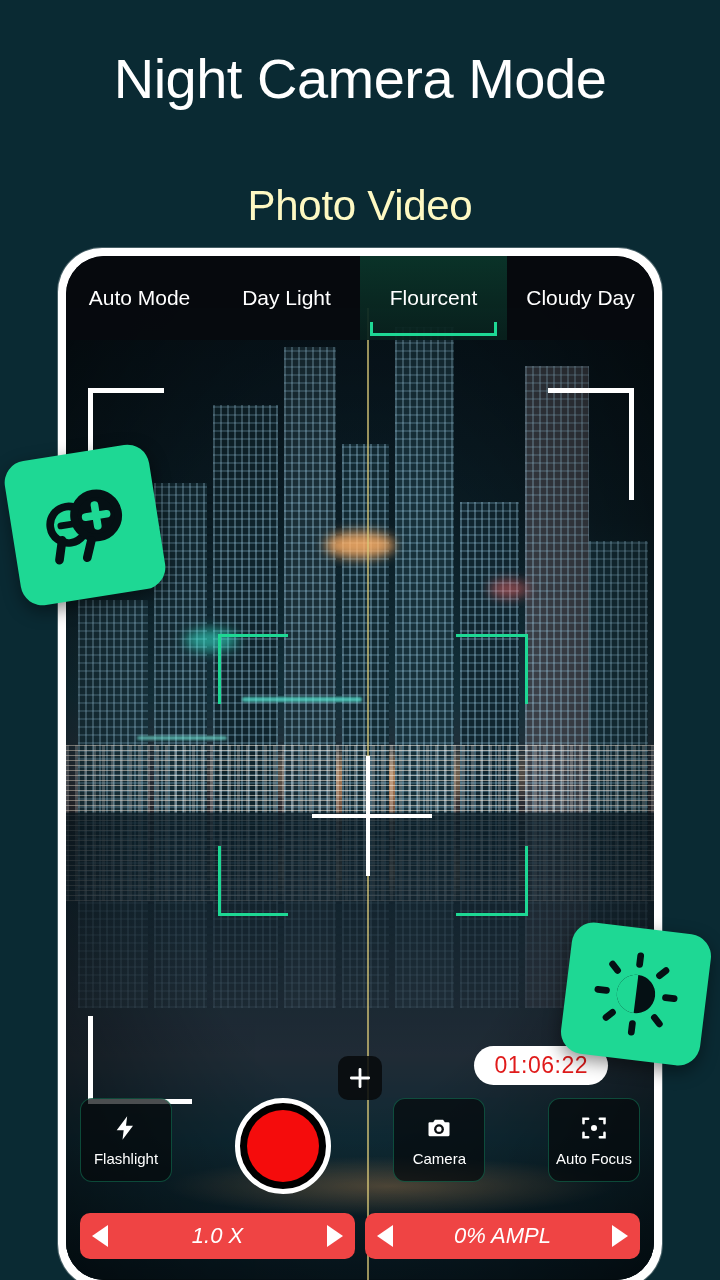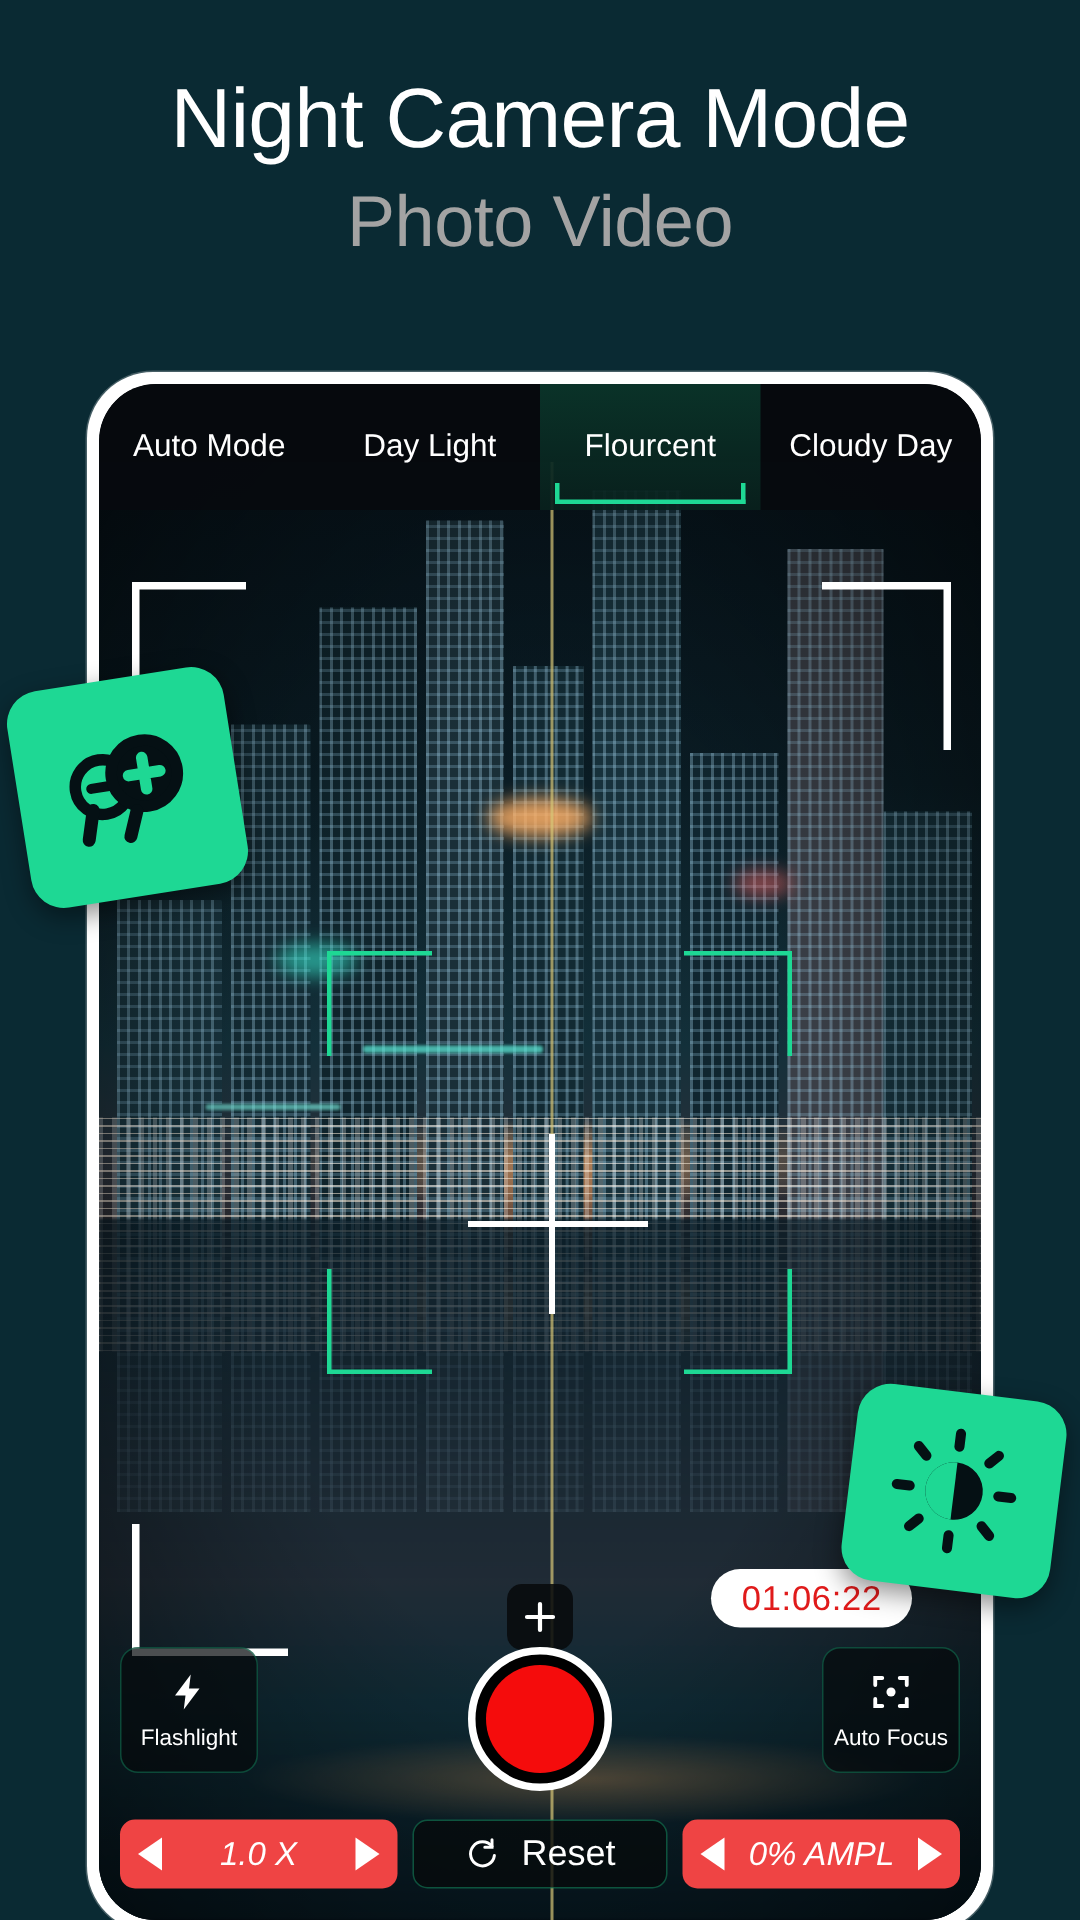--- a/index.html
+++ b/index.html
@@ -6,24 +6,24 @@
   html, body { width:720px; height:1280px; overflow:hidden; }
   body {
     background:#0a2a33;
     font-family:"Liberation Sans", sans-serif;
     position:relative;
   }
 
   
   .header { position:absolute; top:0; left:0; width:720px; height:230px;
             display:flex; flex-direction:column; align-items:center;
-            justify-content:flex-start; padding-top:50px; }
+            justify-content:space-between; padding-top:50px; }
   .title { color:#ffffff; font-size:56px; font-weight:400; letter-spacing:-0.5px;
            line-height:1.05; white-space:nowrap; }
-  .subtitle { color:#a3a3a3; font-size:48px; font-weight:400; margin-top:12px;
+  .subtitle { color:#fef9c3; font-size:42px; font-weight:400; margin-top:12px;
               letter-spacing:-0.3px; white-space:nowrap; }
 
   
   .phone { position:absolute; left:58px; top:248px; width:604px; height:1040px;
            border-radius:44px; background:#ffffff; padding:8px;
            box-shadow:0 0 0 1px rgba(255,255,255,.25); overflow:hidden; }
   .screen { position:relative; width:100%; height:100%; border-radius:38px;
             overflow:hidden; background:#05090c; }
 
   
@@ -226,41 +226,42 @@
         </svg>
         <span>Flashlight</span>
       </div>
 
       <div class="rec">
         <i></i>
       </div>
 
       <div class="cbtn">
         <svg viewBox="0 0 24 24">
+          <path d="M4 7h3l1.5-2h7L17 7h3a1 1 0 011 1v10a1 1 0 01-1 1H4a1 1 0 01-1-1V8a1 1 0 011-1z" fill="#fff"></path>
+          <circle cx="12" cy="13" r="4.2" fill="#0b0f12"></circle>
+          <circle cx="12" cy="13" r="2.2" fill="#fff"></circle>
+        </svg>
+        <span>Camera</span>
+      </div>
+      <div class="cbtn">
+        <svg viewBox="0 0 24 24">
           <g stroke="#fff" stroke-width="2.2" fill="none" stroke-linecap="round">
             <path d="M3 8V4h4M17 4h4v4M21 16v4h-4M7 20H3v-4"></path>
           </g>
           <circle cx="12" cy="12" r="2.6" fill="#fff"></circle>
         </svg>
         <span>Auto Focus</span>
       </div>
     </div>
 
     <div class="bottomrow">
       <div class="step">
         <div class="arrow l"></div>
         <b>1.0 X</b>
         <div class="arrow r"></div>
-      </div>
-      <div class="reset">
-        <svg viewBox="0 0 24 24">
-          <path d="M18 7a8 8 0 10 1.6 6" stroke="#fff" stroke-width="2" fill="none" stroke-linecap="round"></path>
-          <path d="M18 2.5V7.5H13.2" stroke="#fff" stroke-width="2" fill="none" stroke-linecap="round"></path>
-        </svg>
-        <span>Reset</span>
       </div>
       <div class="step">
         <div class="arrow l"></div>
         <b>0% AMPL</b>
         <div class="arrow r"></div>
       </div>
     </div>
 
   </div>
 </div>

